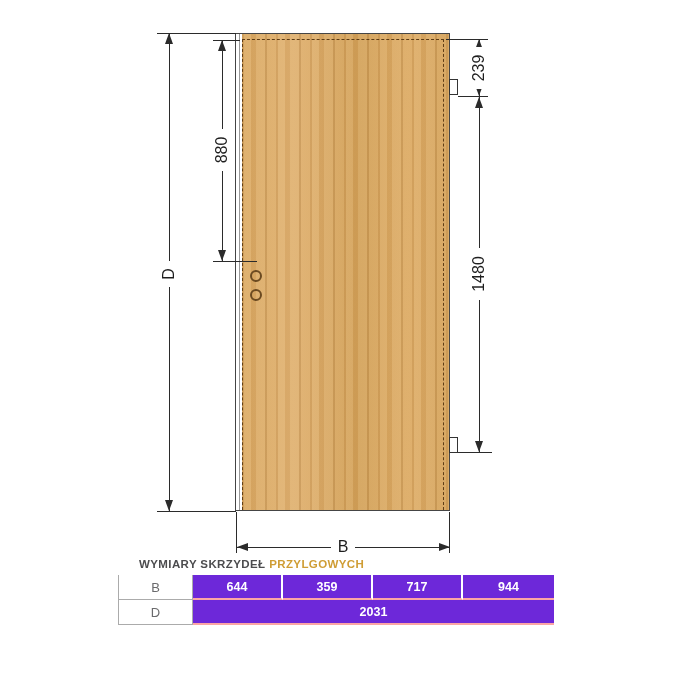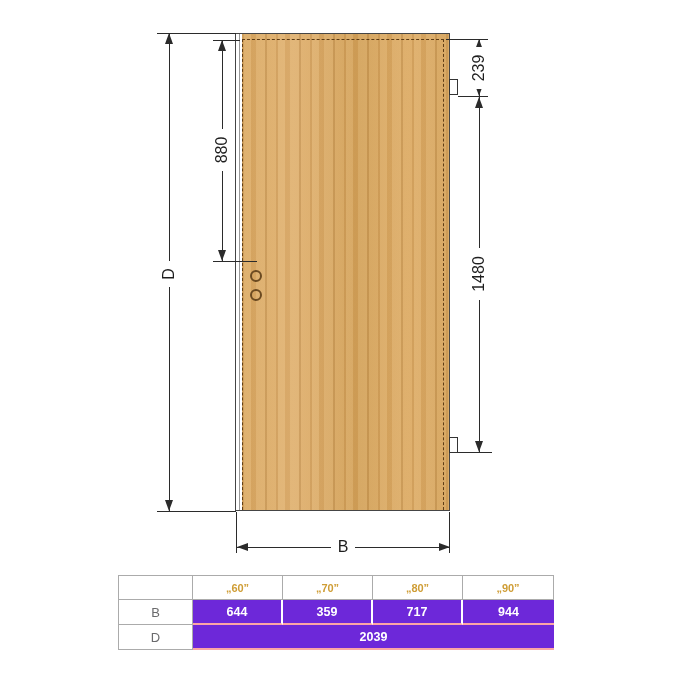--- a/index.html
+++ b/index.html
@@ -96,44 +96,41 @@
   <div class="vline" style="left:479px;top:96px;height:356px;"></div>
   <div class="arr up" style="left:475px;top:97px;"></div>
   <div class="arr down" style="left:475px;top:441px;"></div>
   <div class="dimlabel rot" style="left:453px;top:265px;width:52px;height:18px;">1480</div>
 
   <div class="hline" style="left:237px;top:547px;width:213px;"></div>
   <div class="arr left" style="left:237px;top:543px;"></div>
   <div class="arr right" style="left:439px;top:543px;"></div>
   <div class="dimlabel" style="left:331px;top:538px;width:24px;height:18px;">B</div>
 
+  <div class="tbl-title">
+    <span>WYMIARY SKRZYDEŁ</span>
+    <span class="accent">PRZYLGOWYCH</span>
+  </div>
 
   <table class="dims">
     <colgroup>
       <col style="width:75px">
         <col style="width:90px">
         <col style="width:90px">
       <col style="width:90px">
         <col style="width:91px">
     </colgroup>
     <tbody>
-        <tr>
-      <td class="hdr first"></td>
-      <td class="hdr">„60”</td>
-      <td class="hdr">„70”</td>
-      <td class="hdr">„80”</td>
-      <td class="hdr">„90”</td>
-    </tr>
     <tr>
       <td class="lbl">B</td>
       <td class="dark">644</td>
       <td class="dark">359</td>
       <td class="dark">717</td>
       <td class="dark last">944</td>
     </tr>
     <tr>
       <td class="lbl">D</td>
-      <td class="dark last" colspan="4">2039</td>
+      <td class="dark last" colspan="4">2031</td>
     </tr>
   </tbody>
     </table>
 
 </div>
 
 </body></html>

